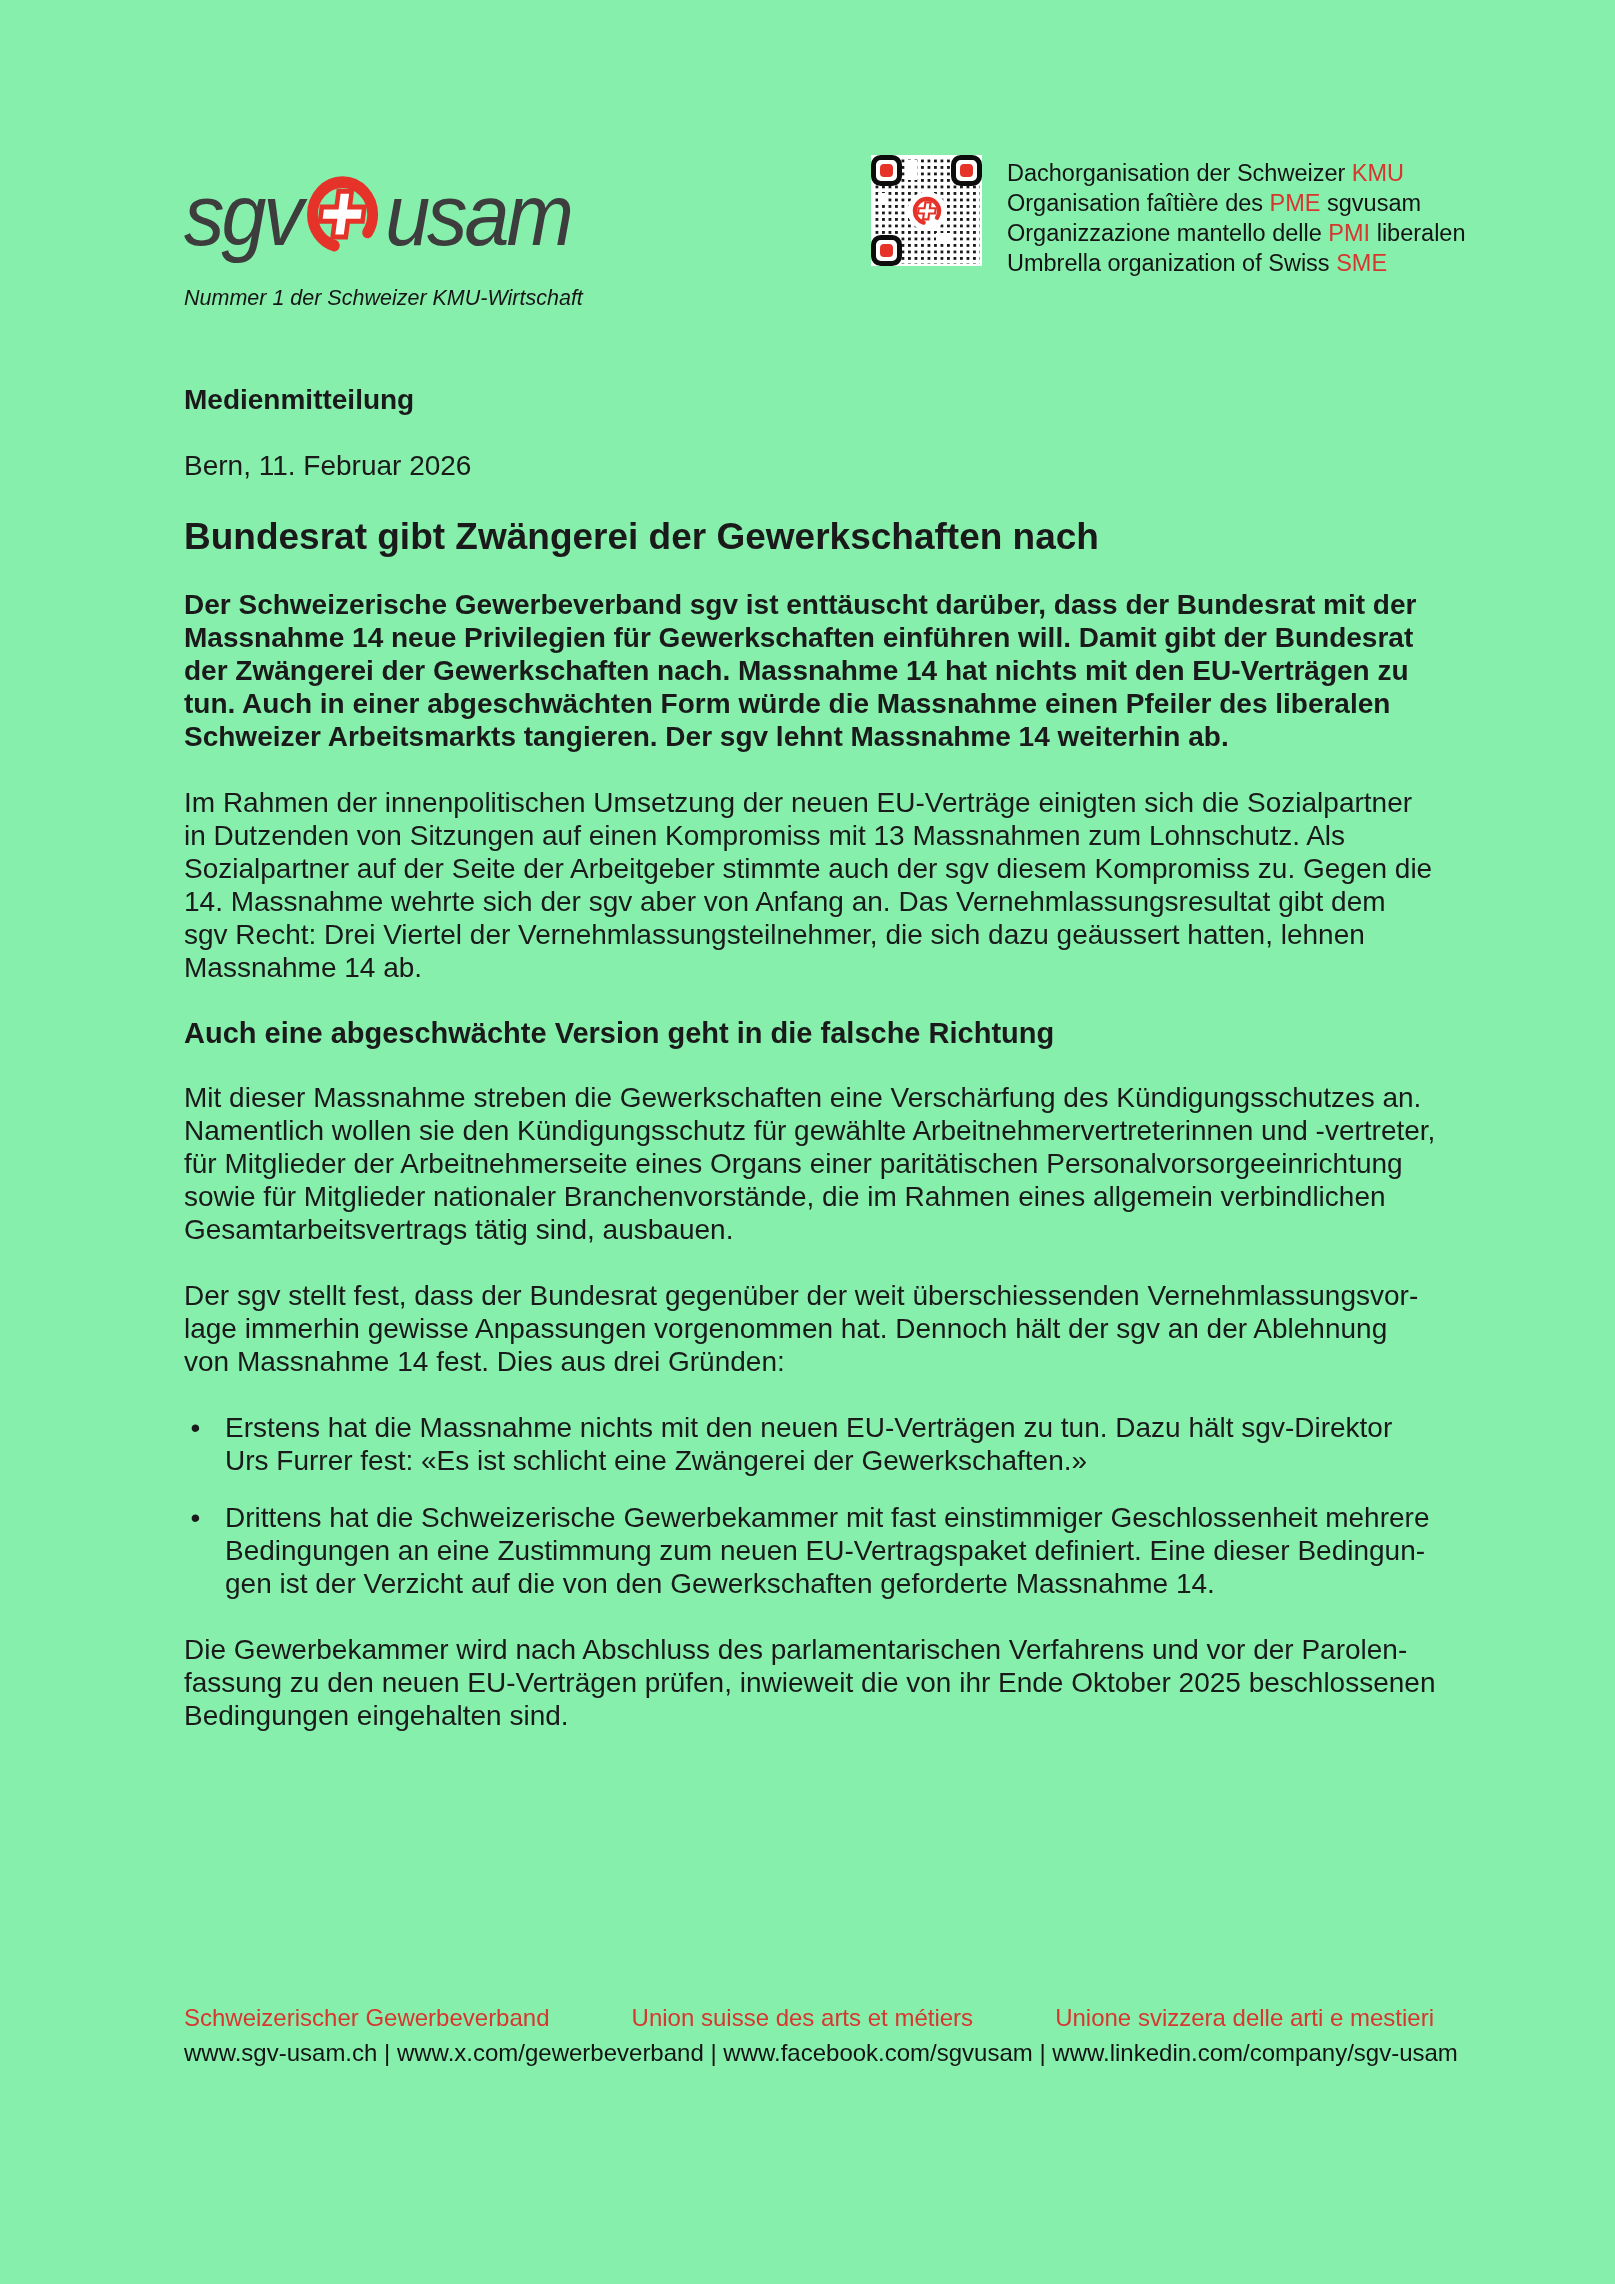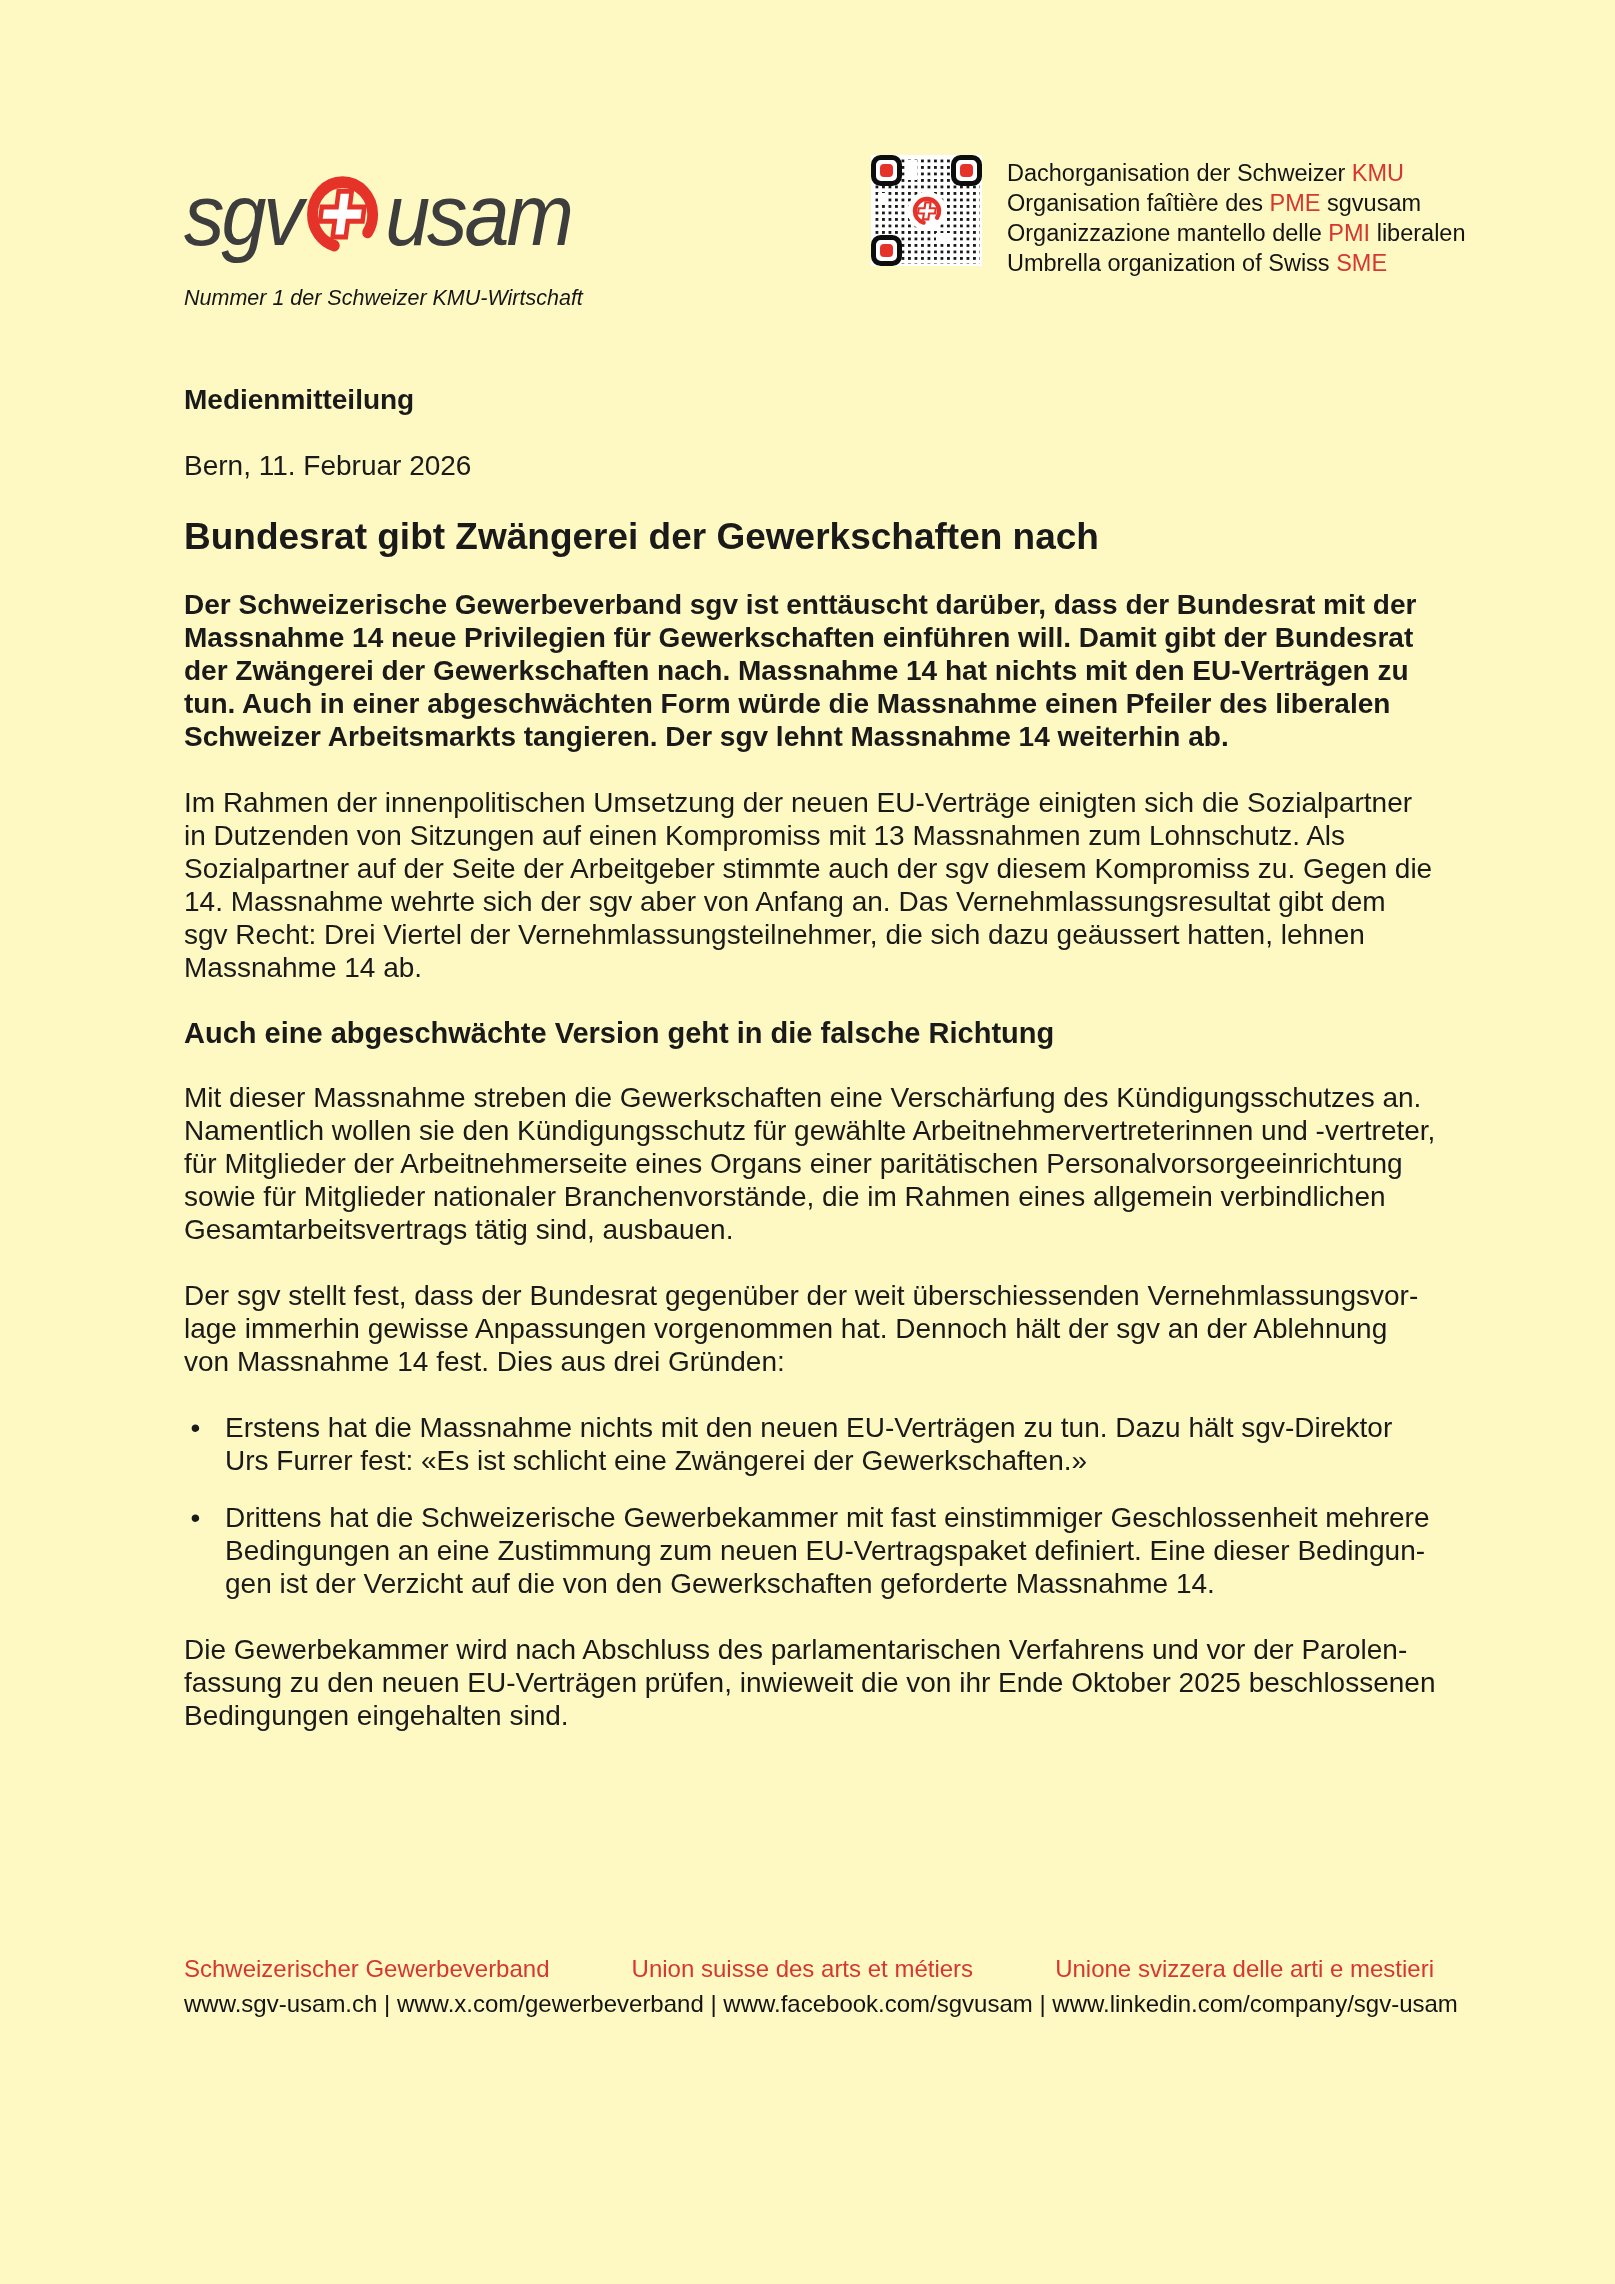--- a/index.html
+++ b/index.html
@@ -8,21 +8,21 @@
     --text-black:#1a1a1a;
     --logo-gray:#3d3d3d;
   }
   *{margin:0;padding:0;box-sizing:border-box;}
   html,body{background:#ffffff;}
   body{
     width:1616px;height:2284px;position:relative;overflow:hidden;
     font-family:"Liberation Sans","DejaVu Sans",sans-serif;
     color:var(--text-black);
   }
-  .page{position:absolute;inset:0;background:#fef9c3;}
+  .page{position:absolute;inset:0;background:#86efac;}
 
   
   .brand{position:absolute;left:184px;top:171px;}
   .brand-row{display:flex;align-items:center;transform:scaleX(0.93);transform-origin:left center;}
   .brand-word{
     font-size:87px;line-height:1;font-style:italic;font-weight:500;
     color:var(--logo-gray);letter-spacing:-3.3px;white-space:nowrap;
   }
   .brand-mark{width:83px;height:83px;margin:0 3.9px;flex:0 0 auto;}
   .brand-tagline{
@@ -75,21 +75,21 @@
   .lead{font-weight:bold;margin-bottom:33px;}
   .doc p{margin:0 0 33px 0;}
   .doc h2{font-size:29px;line-height:33px;font-weight:bold;margin:0 0 31px 0;}
   .doc ul{list-style:none;margin:0 0 33px 0;padding:0;}
   .doc li{position:relative;padding-left:41px;margin-bottom:23.5px;}
   .doc li:last-child{margin-bottom:0;}
   .doc li::before{content:"\2022";position:absolute;left:6.5px;top:0;}
   .closing{margin-bottom:0;}
 
   
-  .page-footer{position:absolute;left:184px;width:1250px;top:1951px;font-size:24px;line-height:35px;}
+  .page-footer{position:absolute;left:184px;width:1250px;top:2000px;font-size:24px;line-height:35px;}
   .footer-orgs{display:flex;justify-content:space-between;color:var(--accent-red);white-space:nowrap;}
   .footer-address,.footer-web{text-align:center;color:#141414;white-space:nowrap;}
 </style>
 </head>
 <body>
 
 <div class="page">
 
   <header>
     <div class="brand">

